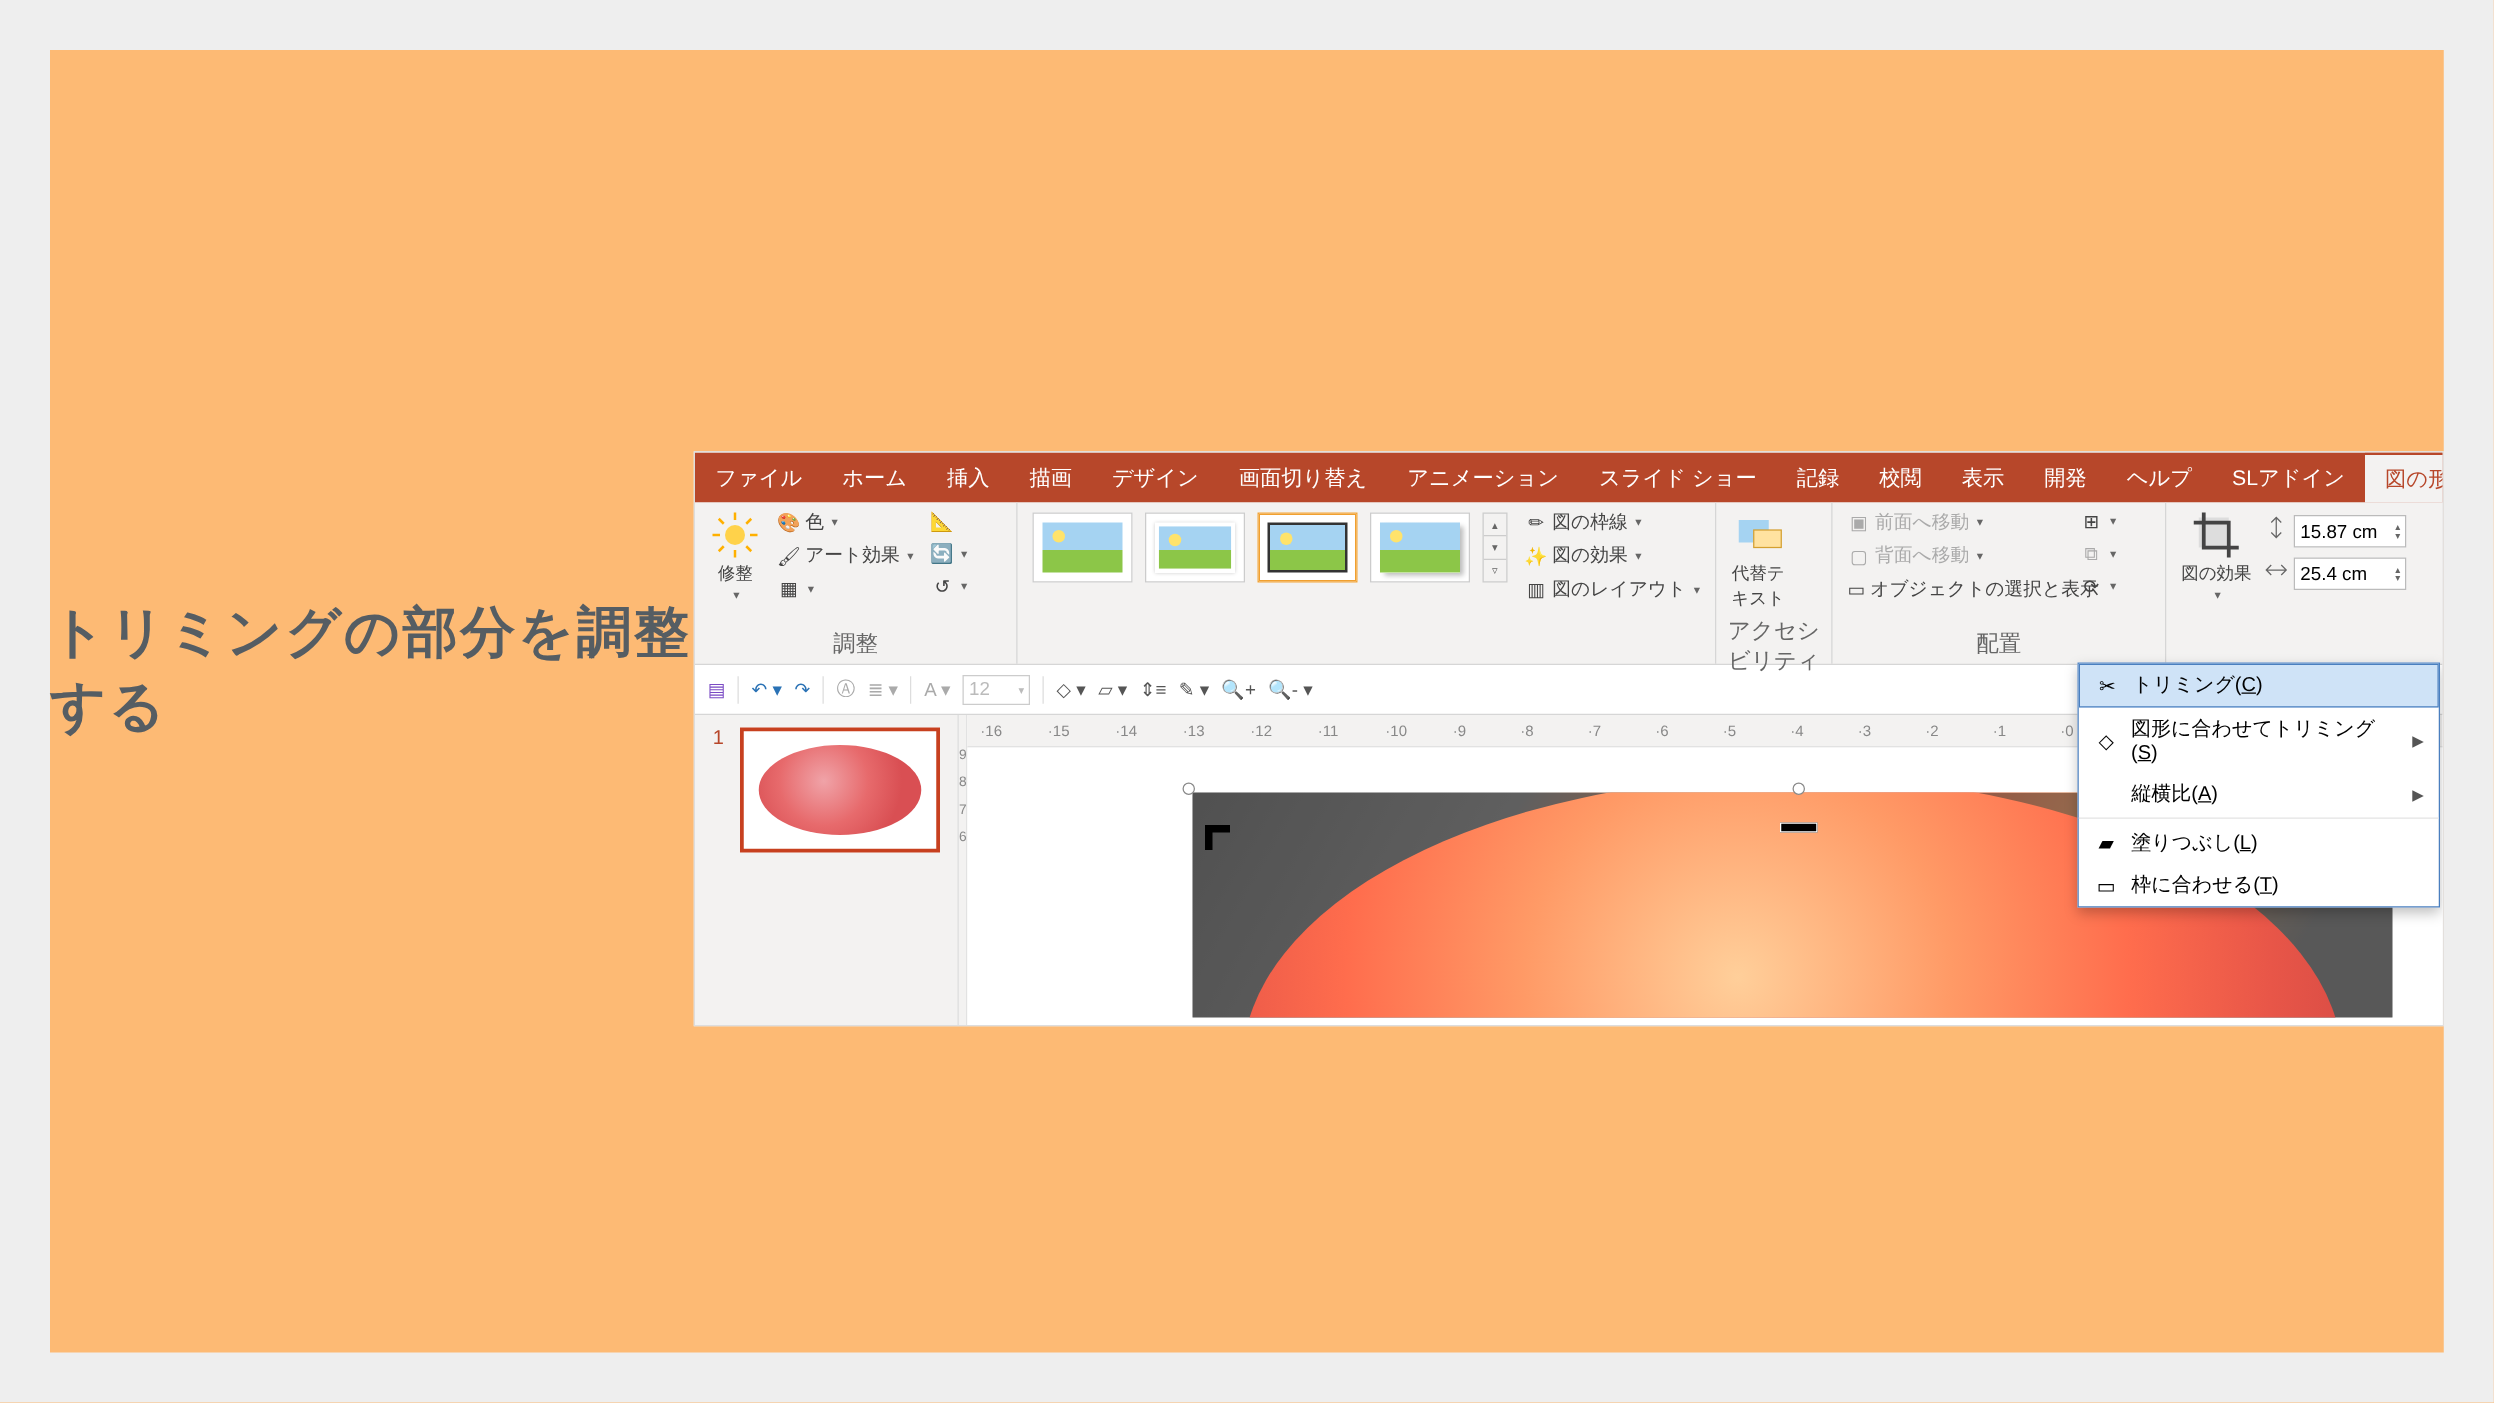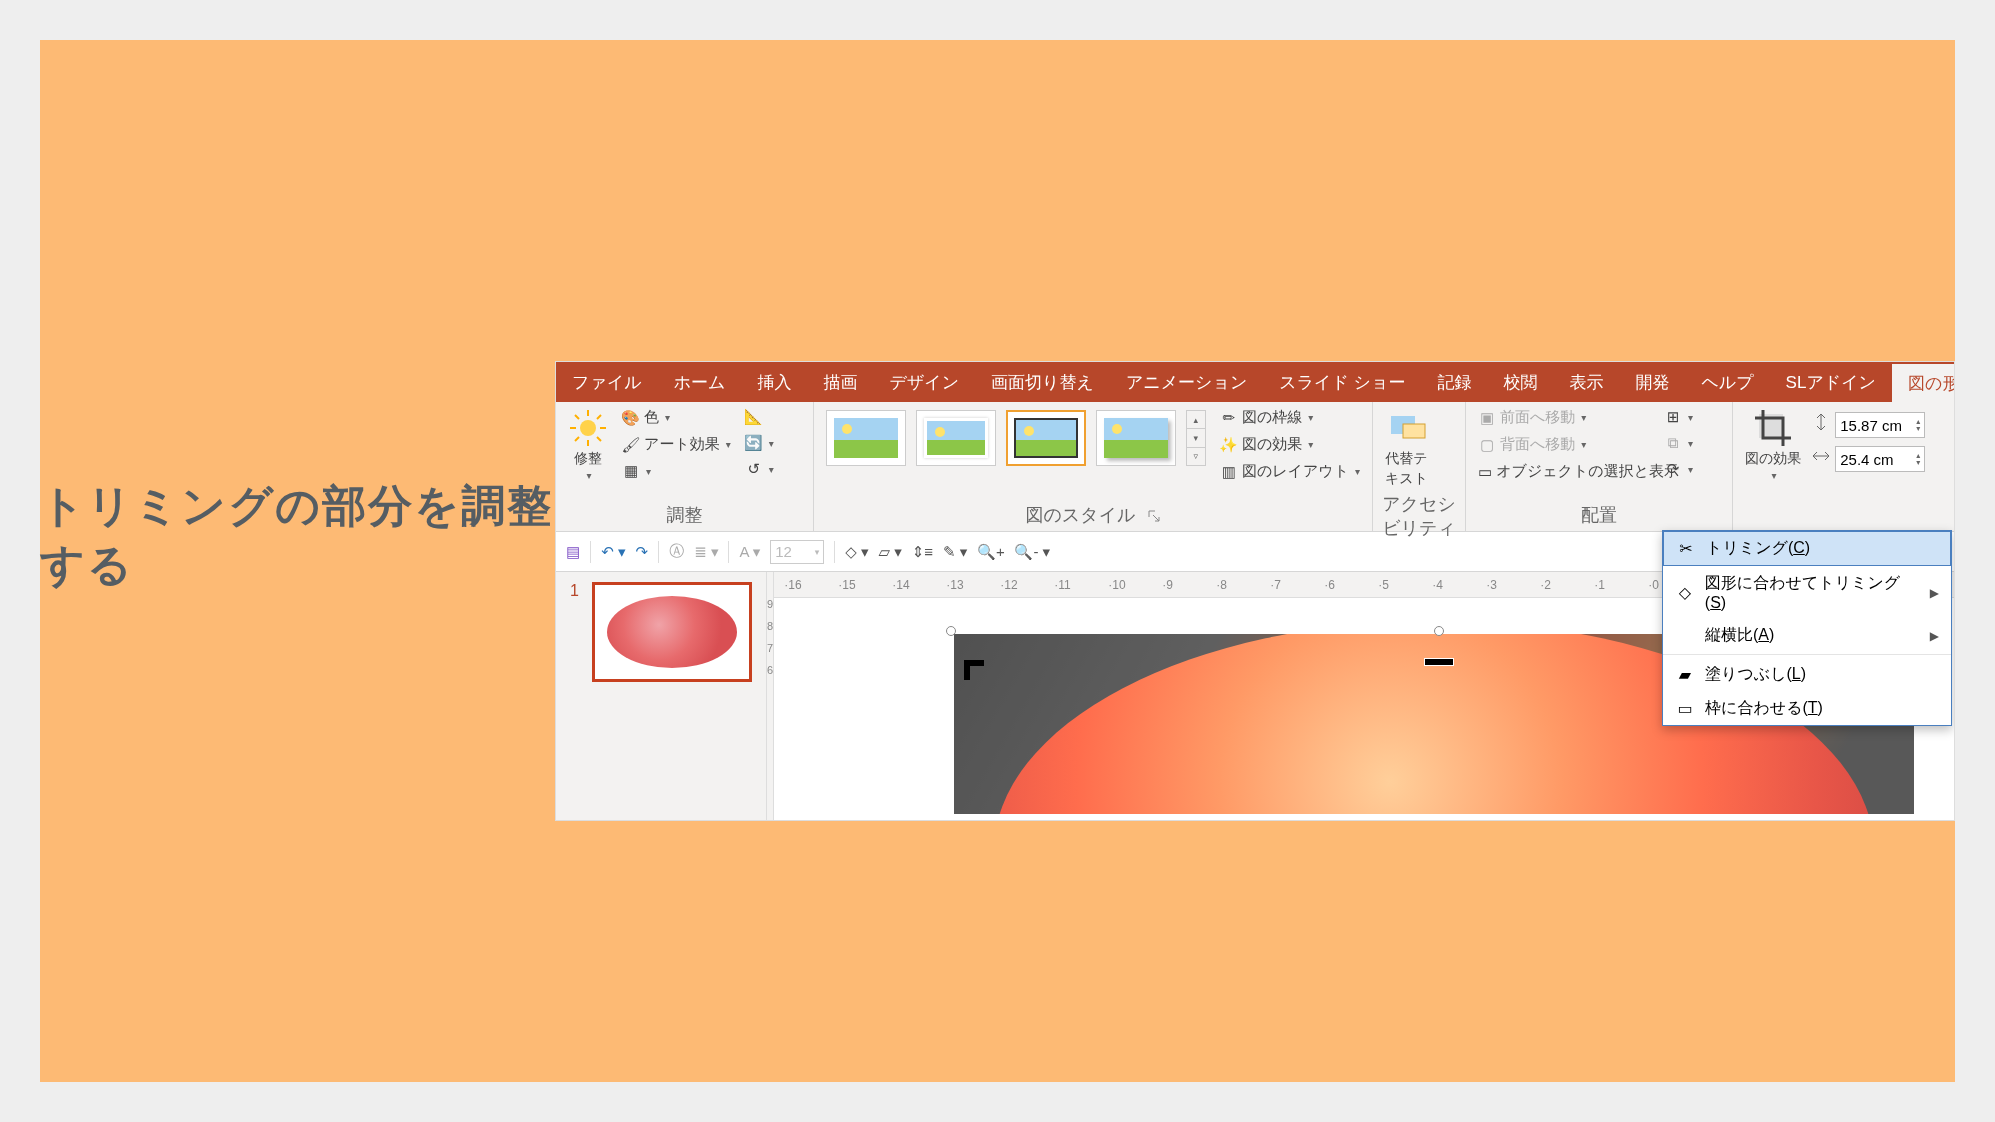--- a/index.html
+++ b/index.html
@@ -188,25 +188,20 @@
               <span>図の効果</span>
                 <span class="caret">▾</span>
             </div>
             <div class="small-row">
               <span class="mi">▥</span>
               <span>図のレイアウト</span>
                 <span class="caret">▾</span>
             </div>
           </div>
         </div>
-        <div class="group-label"><span>図のスタイル</span>
-          <svg class="launcher" viewBox="0 0 14 14" style="display:inline;vertical-align:middle;margin-left:6px">
-              <path fill="none" stroke="#888" d="M2 2h6M2 2v6M6 6l6 6M12 8v4h-4"></path>
-            </svg>
-        </div>
       </div>
 
       <div class="group" style="width:100px">
         <div class="group-body">
           <div class="big-btn">
             <svg class="ico" viewBox="0 0 40 40">
                 <rect x="4" y="8" width="24" height="18" fill="#a5d3f2"></rect>
                 <rect x="16" y="16" width="22" height="14" fill="#ffe2a0" stroke="#d4a030"></rect>
               </svg>
             <span>代替テ</span>

